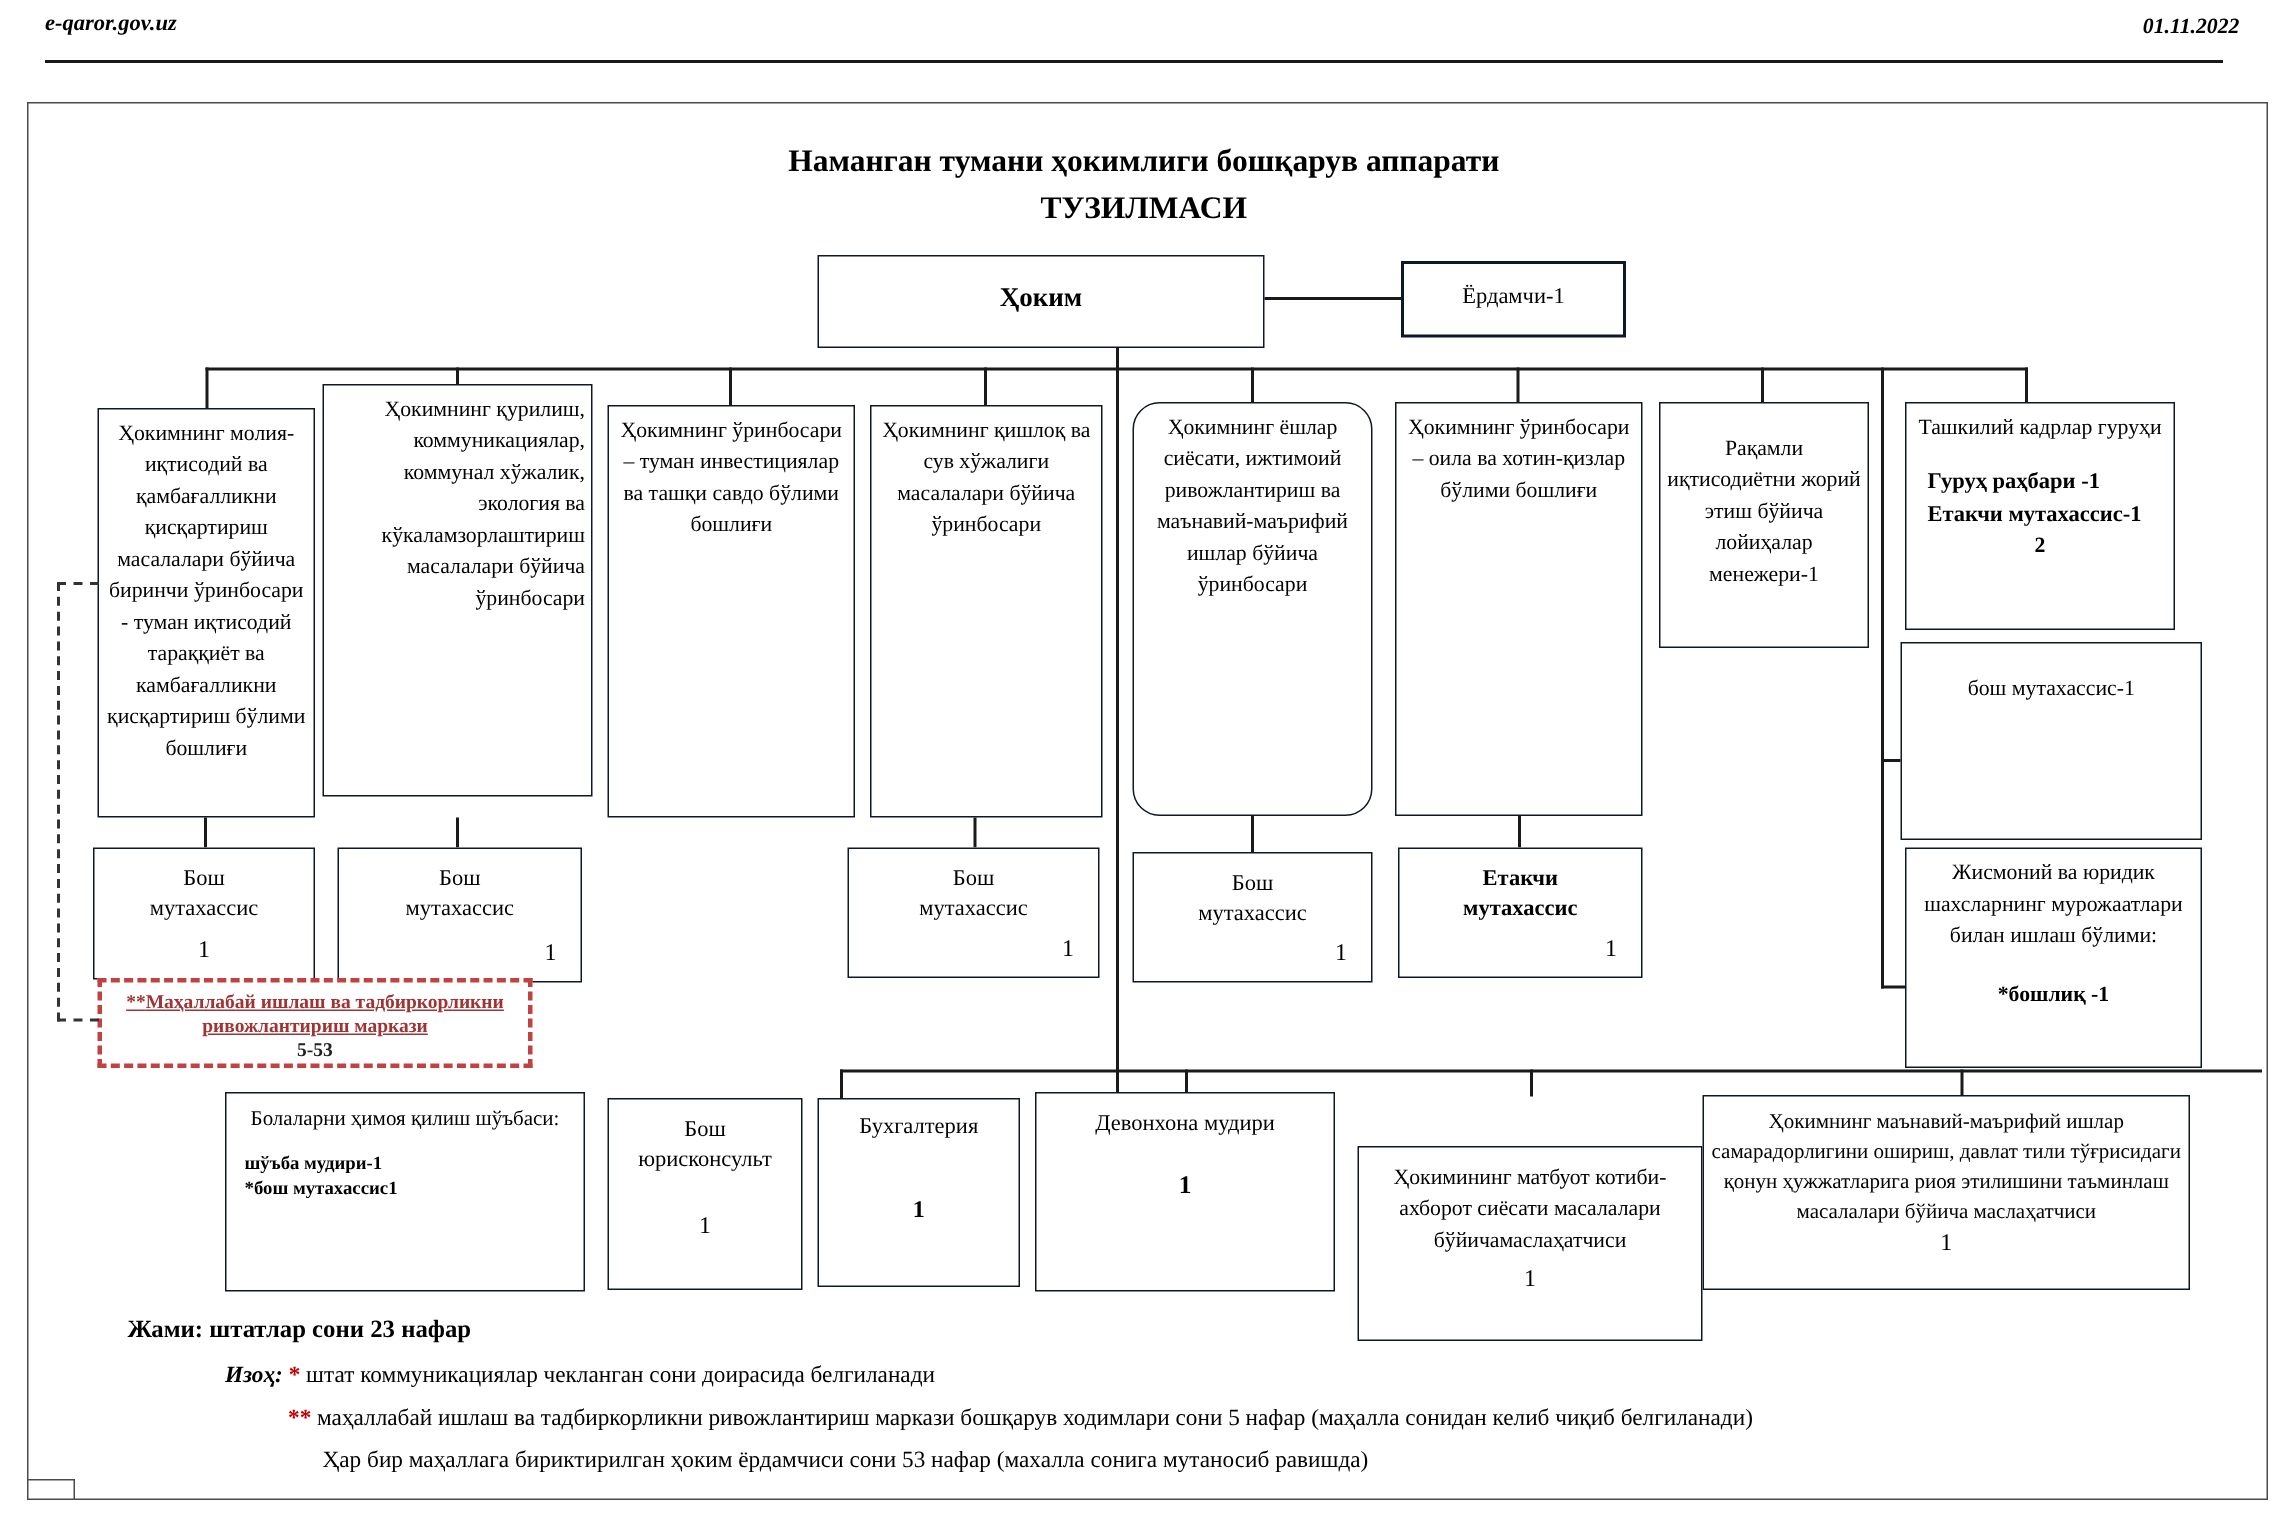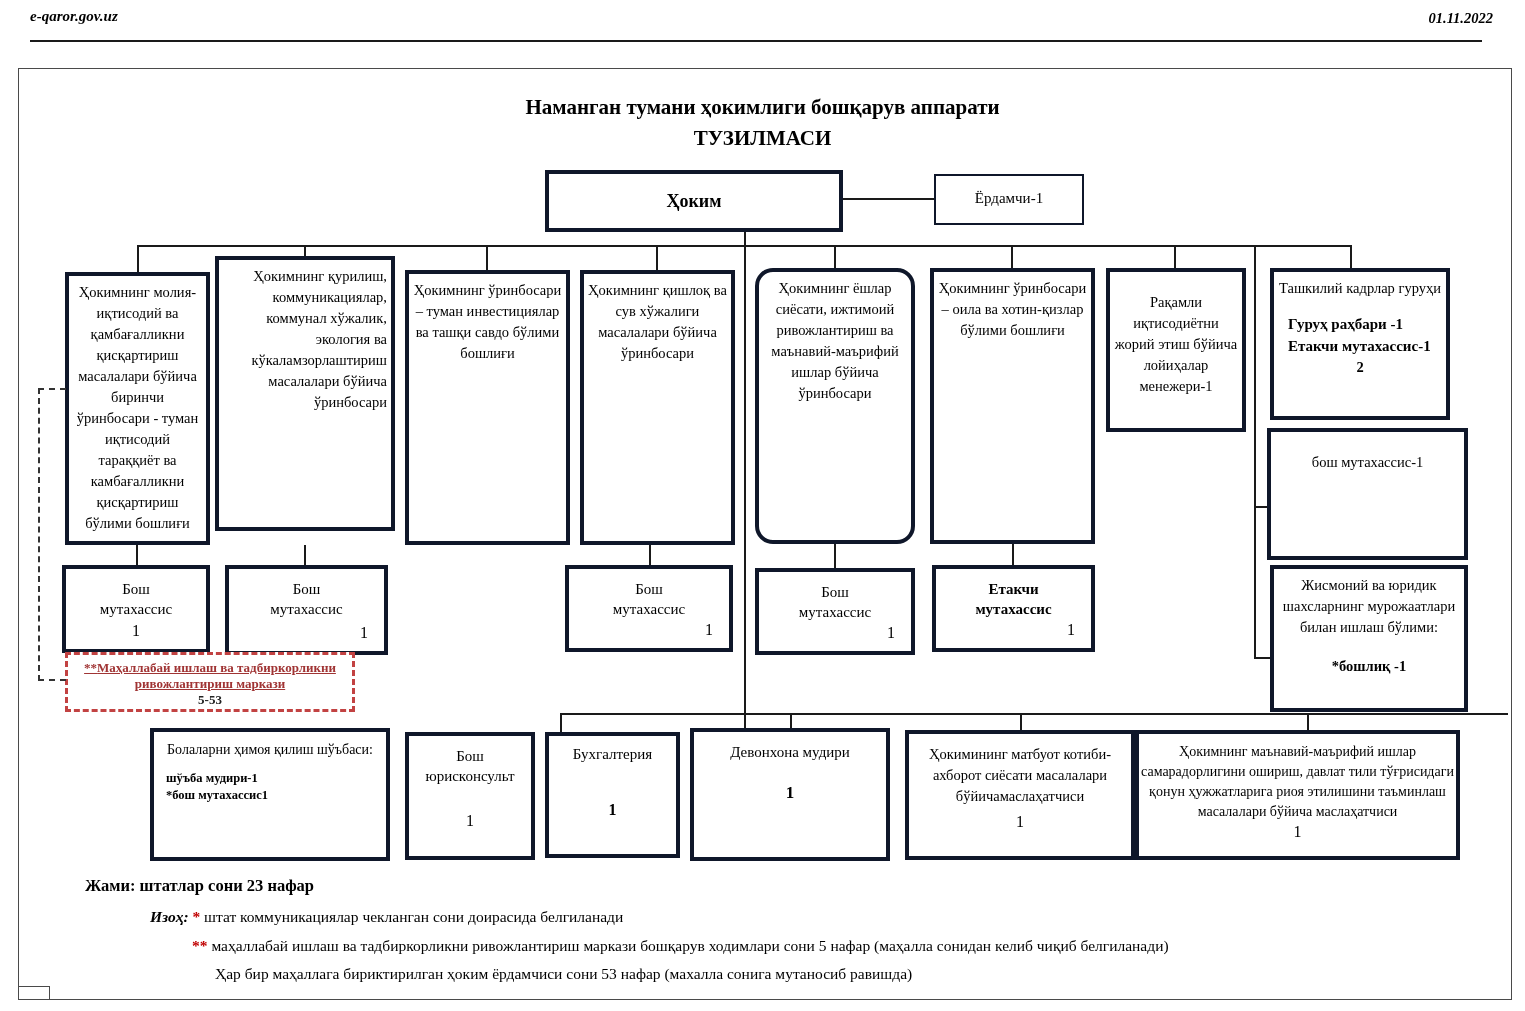--- a/index.html
+++ b/index.html
@@ -1,20 +1,20 @@
 <!DOCTYPE html>
 <html><head>
 <meta charset="utf-8">
 <style>
   html,body{margin:0;padding:0;background:#fff;}
   #page{position:relative;width:1525px;height:1011px;background:#fff;
         font-family:"Liberation Serif","DejaVu Serif",serif;color:#000;overflow:hidden;text-decoration:underline;}
   .hline{position:absolute;height:2px;background:#1a1a1a;}
   .vline{position:absolute;width:2px;background:#1a1a1a;}
-  .box{position:absolute;border:4px solid #0f172a;background:#fff;box-sizing:border-box;
+  .box{position:absolute;border:1px solid #0f172a;background:#fff;box-sizing:border-box;
        text-align:center;}
   .thin{border-width:1px;}
   .dept{font-size:14.5px;line-height:21px;padding:6px 4px;}
   .title-block{position:absolute;left:250px;top:92px;width:1025px;text-align:center;
        font-weight:bold;font-size:21px;line-height:31px;}
   .hokim{font-weight:bold;font-size:18px;padding-top:17px;}
   .yordamchi{font-size:15px;padding-top:14px;border-width:2px;}
   .spec{font-size:15px;line-height:20px;}
   .spec .spec-label{margin:10px auto 0 auto;max-width:92px;}
   .spec .cnt{position:absolute;bottom:8px;left:0;right:0;font-size:16px;}
@@ -167,21 +167,21 @@
     <div style="margin-top:25px;font-size:16px;">1</div>
   </div>
   <div class="box" style="left:545px;top:732px;width:135px;height:126px;font-size:15px;padding-top:10px;">
     <div>Бухгалтерия</div>
     <div style="margin-top:38px;font-size:16px;font-weight:bold;">1</div>
   </div>
   <div class="box" style="left:690px;top:728px;width:200px;height:133px;font-size:15px;padding-top:12px;">
     <div>Девонхона мудири</div>
     <div style="margin-top:22px;font-size:17px;font-weight:bold;">1</div>
   </div>
-  <div class="box" style="left:905px;top:730px;width:230px;height:130px;font-size:14.5px;line-height:21px;padding-top:10px;">
+  <div class="box" style="left:905px;top:764px;width:230px;height:130px;font-size:14.5px;line-height:21px;padding-top:10px;">
     <div>Ҳокимининг матбуот котиби-ахборот сиёсати масалалари бўйичамаслаҳатчиси</div>
     <div style="margin-top:4px;font-size:16px;">1</div>
   </div>
   <div class="box" style="left:1135px;top:730px;width:325px;height:130px;font-size:14px;line-height:20px;padding-top:8px;">
     <div>Ҳокимнинг маънавий-маърифий ишлар самарадорлигини ошириш, давлат тили тўғрисидаги қонун ҳужжатларига риоя этилишини таъминлаш масалалари бўйича маслаҳатчиси</div>
     <div style="font-size:16px;">1</div>
   </div>
 
   <div class="footer-total">Жами: штатлар сони 23 нафар</div>
   <div class="note" style="left:150px;top:908px;">

